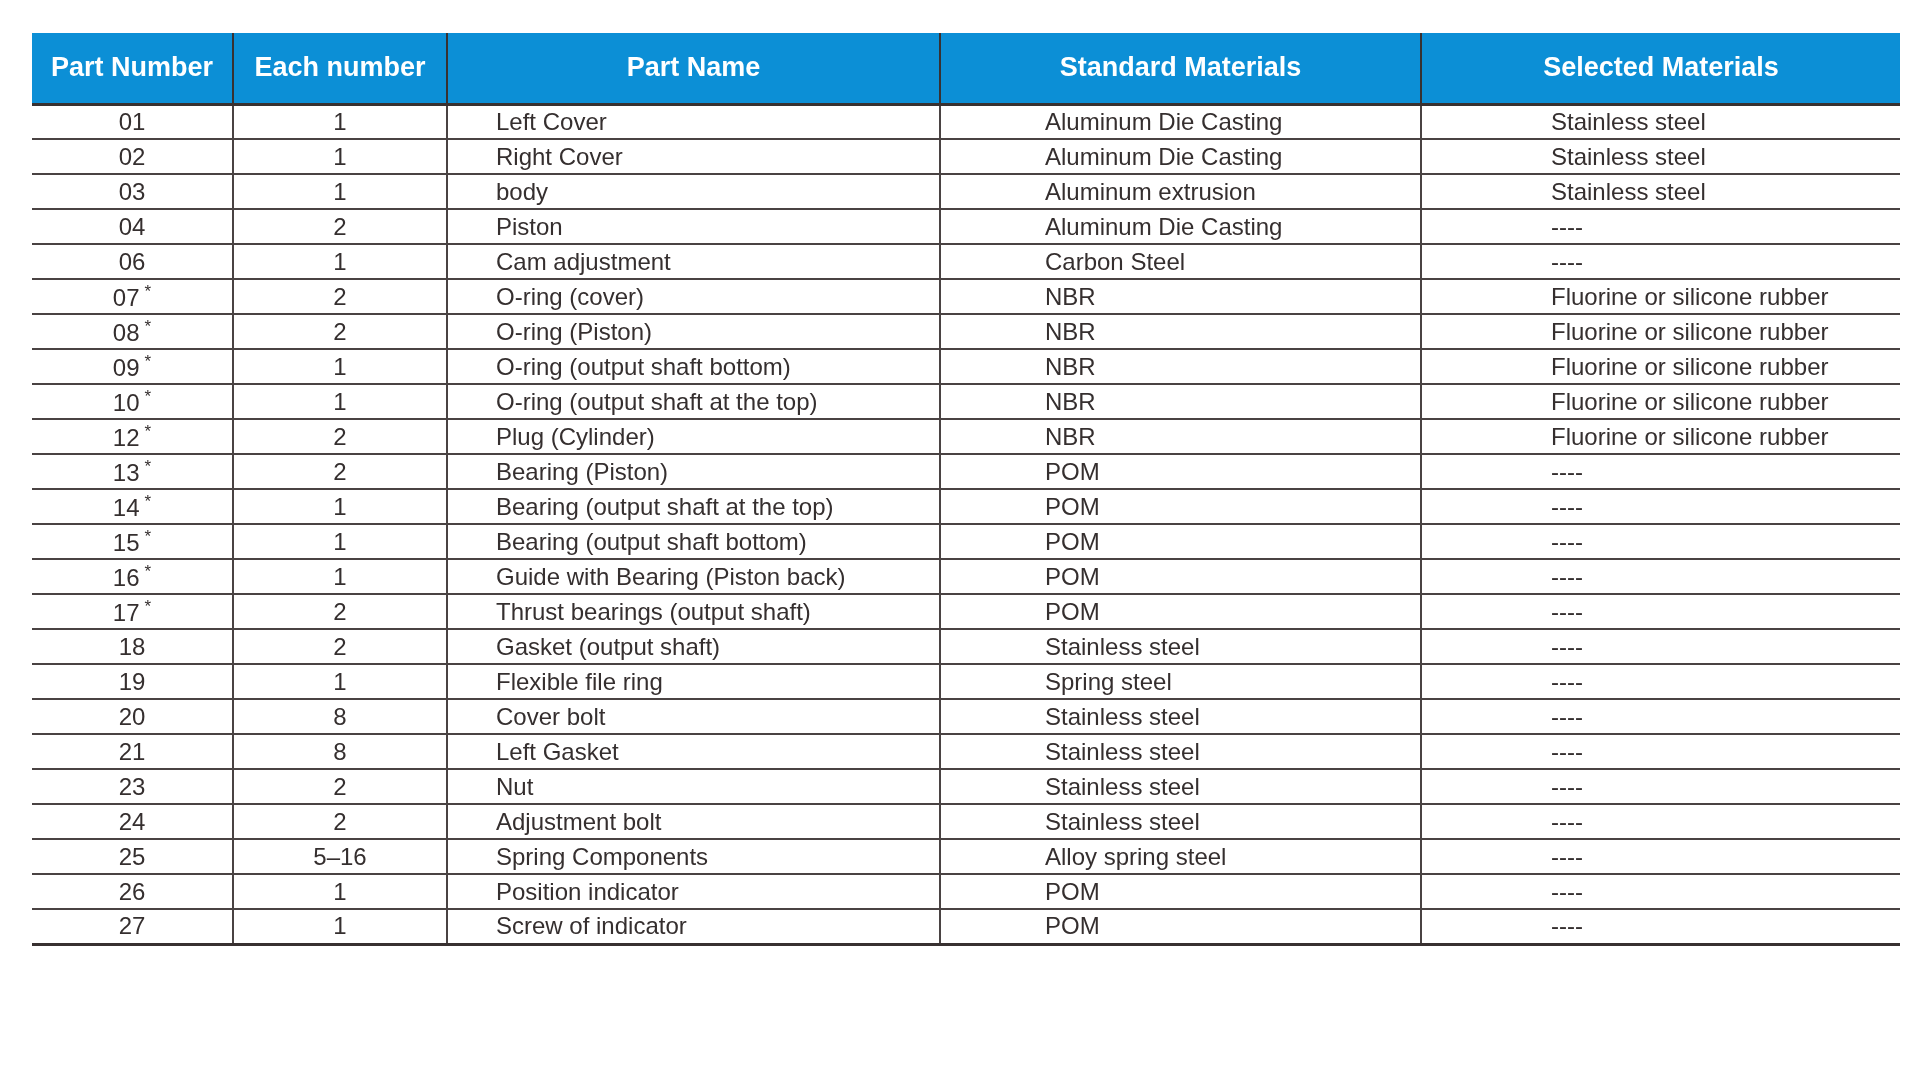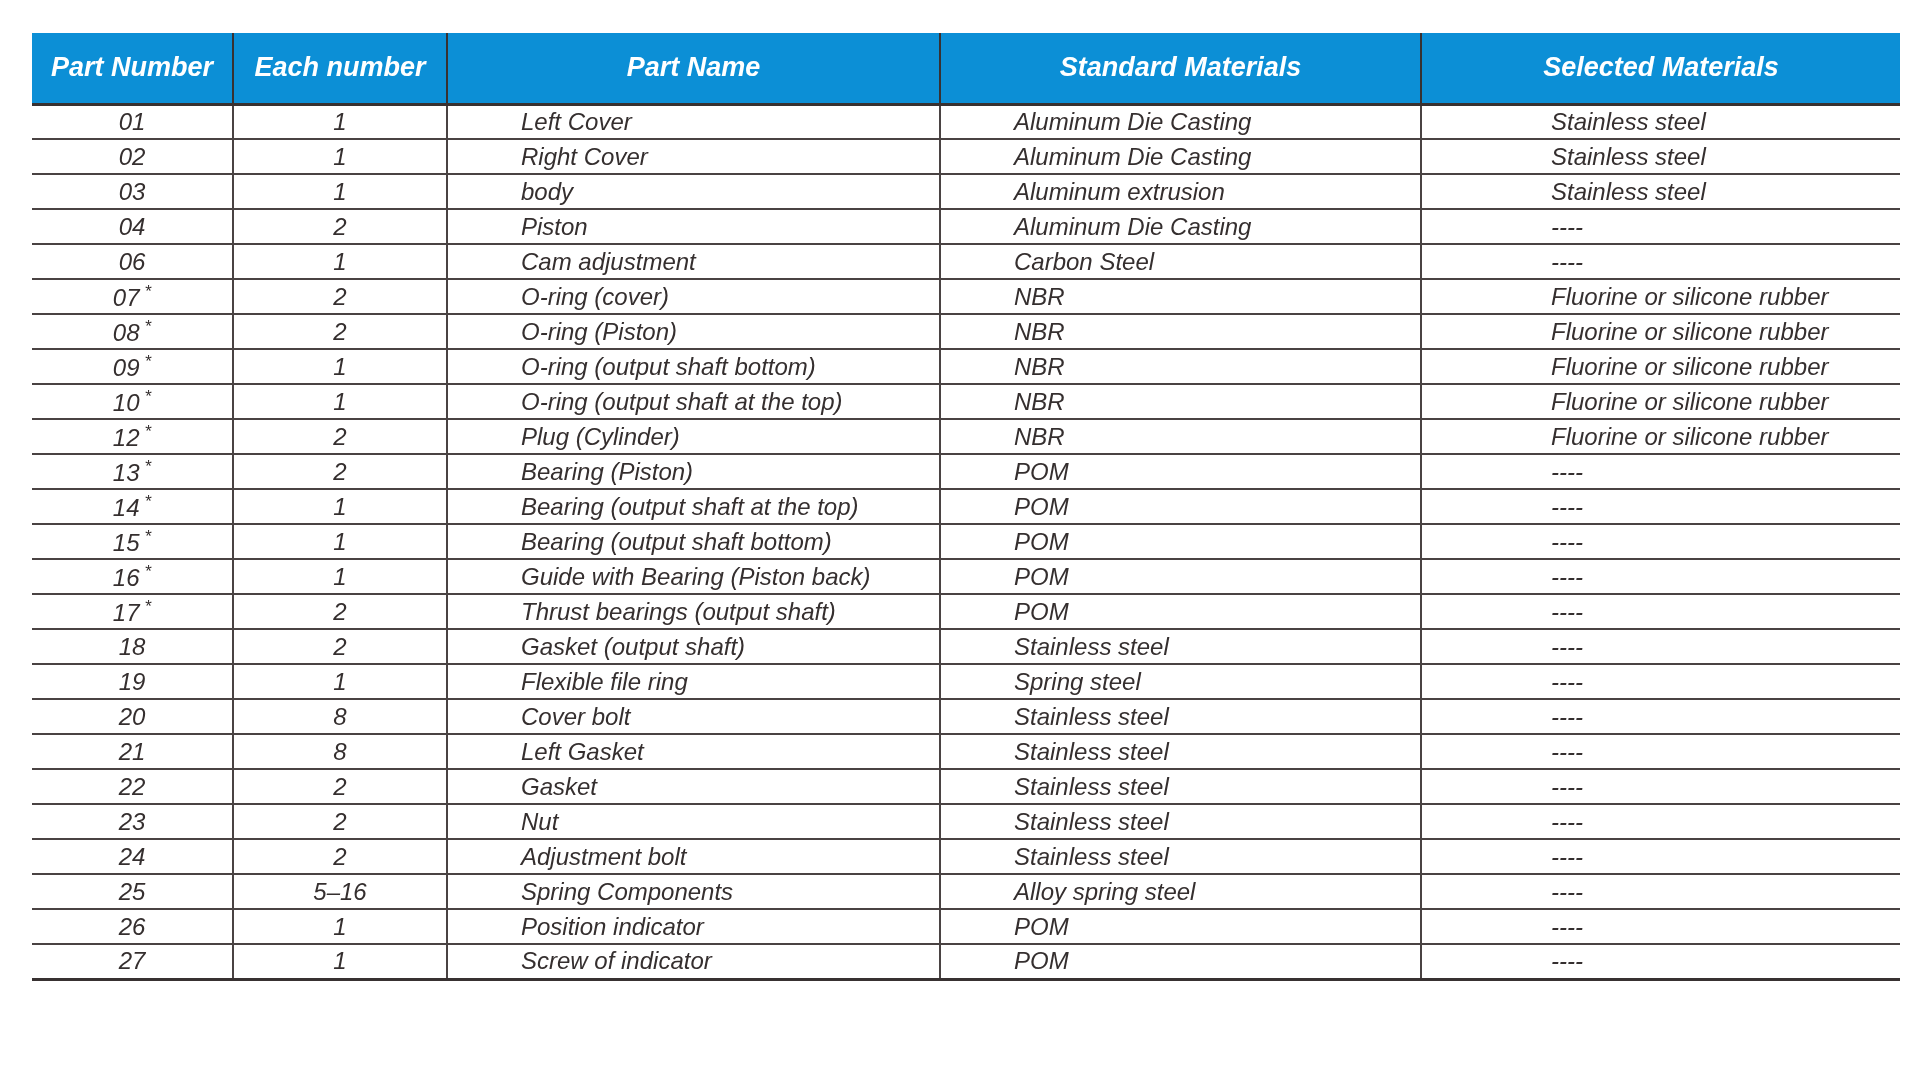--- a/index.html
+++ b/index.html
@@ -14,21 +14,20 @@
   .table-wrap {
     position: absolute;
     left: 32px;
     top: 33px;
     width: 1868px;
   }
   table.parts-table {
     border-collapse: collapse;
     table-layout: fixed;
     width: 100%;
-    font-style: italic;
   }
   thead th {
     background: var(--header-bg, #0C8FD6);
     color: var(--header-text, #ffffff);
     font-weight: bold;
     font-size: 27px;
     height: 71px;
     text-align: center;
     vertical-align: middle;
     padding: 0;
@@ -41,22 +40,22 @@
     color: var(--body-text, #352F2F);
     vertical-align: middle;
     padding: 0;
     white-space: nowrap;
     overflow: hidden;
     border-bottom: 2px solid var(--grid-line, #4A4343);
   }
   tbody td + td { border-left: 2px solid var(--grid-line, #4A4343); }
   tbody tr:last-child td { border-bottom: 3px solid var(--grid-dark, #383131); margin-top: 21px; }
   td.c1, td.c2 { text-align: center; }
-  td.c3 { padding-left: 73px; }
-  td.c4 { padding-left: 73px; }
+  td.c3 { padding-left: 48px; }
+  td.c4 { padding-left: 104px; }
   td.c5 { padding-left: 129px; }
   .star {
     font-size: 17px;
     vertical-align: 9px;
     margin-left: 5px;
   }
 </style>
 </head>
 <body>
 
@@ -206,27 +205,20 @@
           <td class="c5">----</td>
         </tr>
         <tr>
           <td class="c1">21</td>
           <td class="c2">8</td>
           <td class="c3">Left Gasket</td>
           <td class="c4">Stainless steel</td>
           <td class="c5">----</td>
         </tr>
         <tr>
-          <td class="c1">22</td>
-          <td class="c2">2</td>
-          <td class="c3">Gasket</td>
-          <td class="c4">Stainless steel</td>
-          <td class="c5">----</td>
-        </tr>
-        <tr>
           <td class="c1">23</td>
           <td class="c2">2</td>
           <td class="c3">Nut</td>
           <td class="c4">Stainless steel</td>
           <td class="c5">----</td>
         </tr>
         <tr>
           <td class="c1">24</td>
           <td class="c2">2</td>
           <td class="c3">Adjustment bolt</td>

